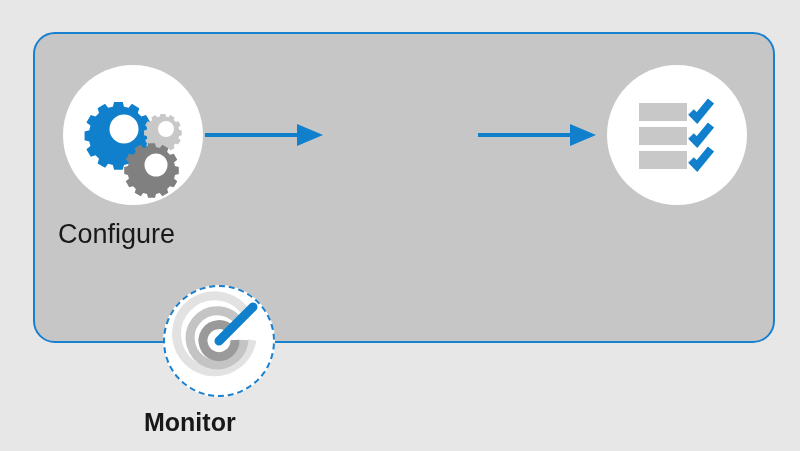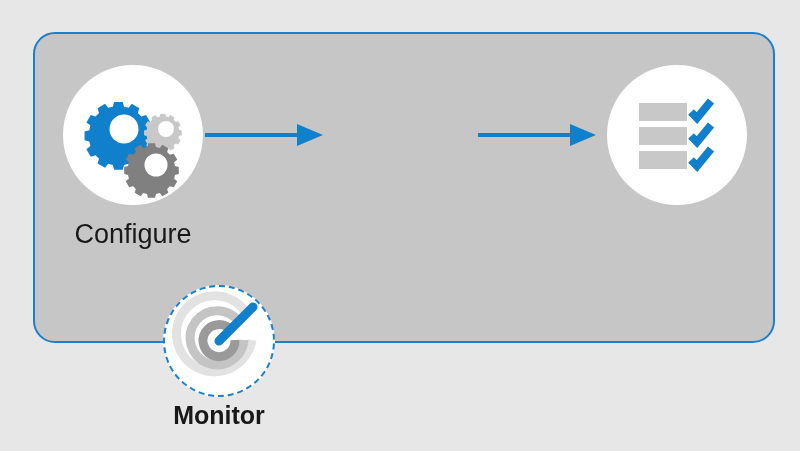--- a/index.html
+++ b/index.html
@@ -43,21 +43,20 @@
     width: 140px;
     height: 140px;
     border-radius: 50%;
     background: #ffffff;
     position: relative;
     margin: 0 auto;
   }
   .disc svg { display: block; }
 
   .node-label {
-    text-align: center;
     font-size: 27px;
     line-height: 32px;
     color: #181818;
     margin-top: 13px;
     white-space: nowrap;
     font-family: "Liberation Sans", sans-serif;
   }
 
   #node-configure  { left: 58px;  top: 65px; }
   #node-investigate{ left: 329px; top: 65px; }
@@ -72,21 +71,21 @@
   }
   #node-monitor .disc {
     width: 112px;
     height: 112px;
     border: 2px dashed #1980d0;
     box-sizing: border-box;
     background: #ffffff;
   }
   #node-monitor .node-label {
     font-size: 25px;
-    margin-top: 2px;
+    margin-top: 9px;
     font-weight: bold;
   }
 
   
   .arrow {
     position: absolute;
     height: 30px;
   }
   #arrow-1 { left: 205px; top: 120px; width: 120px; }
   #arrow-2 { left: 478px; top: 120px; width: 120px; }

